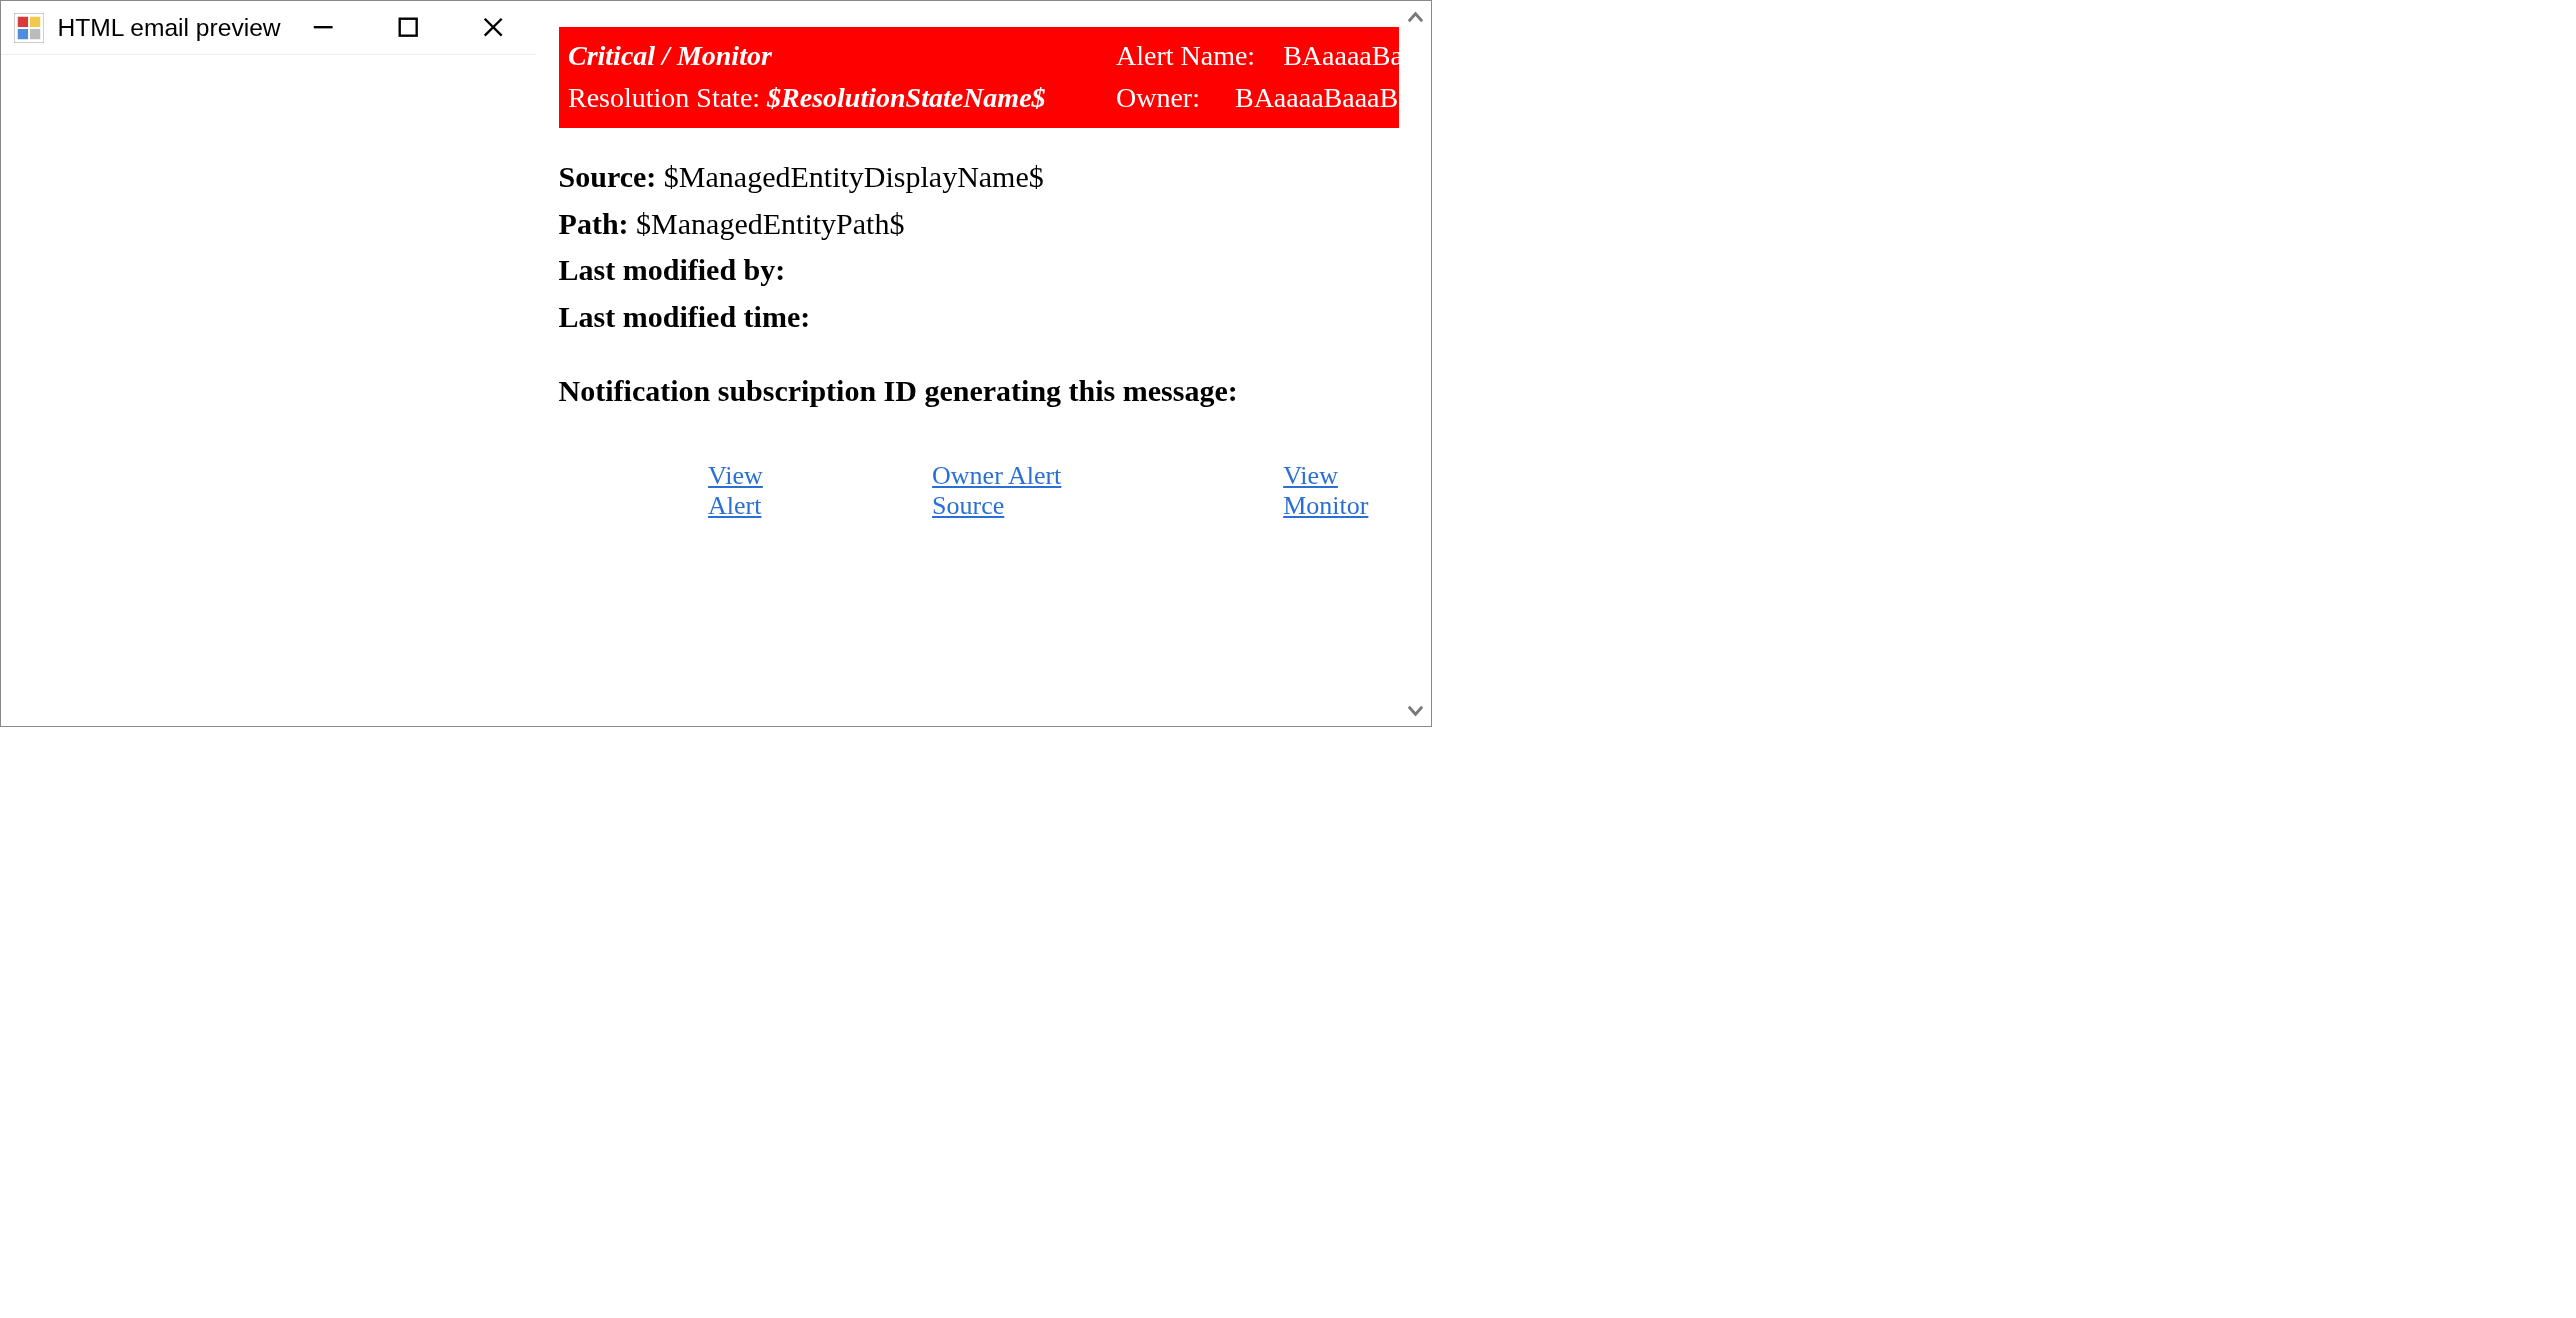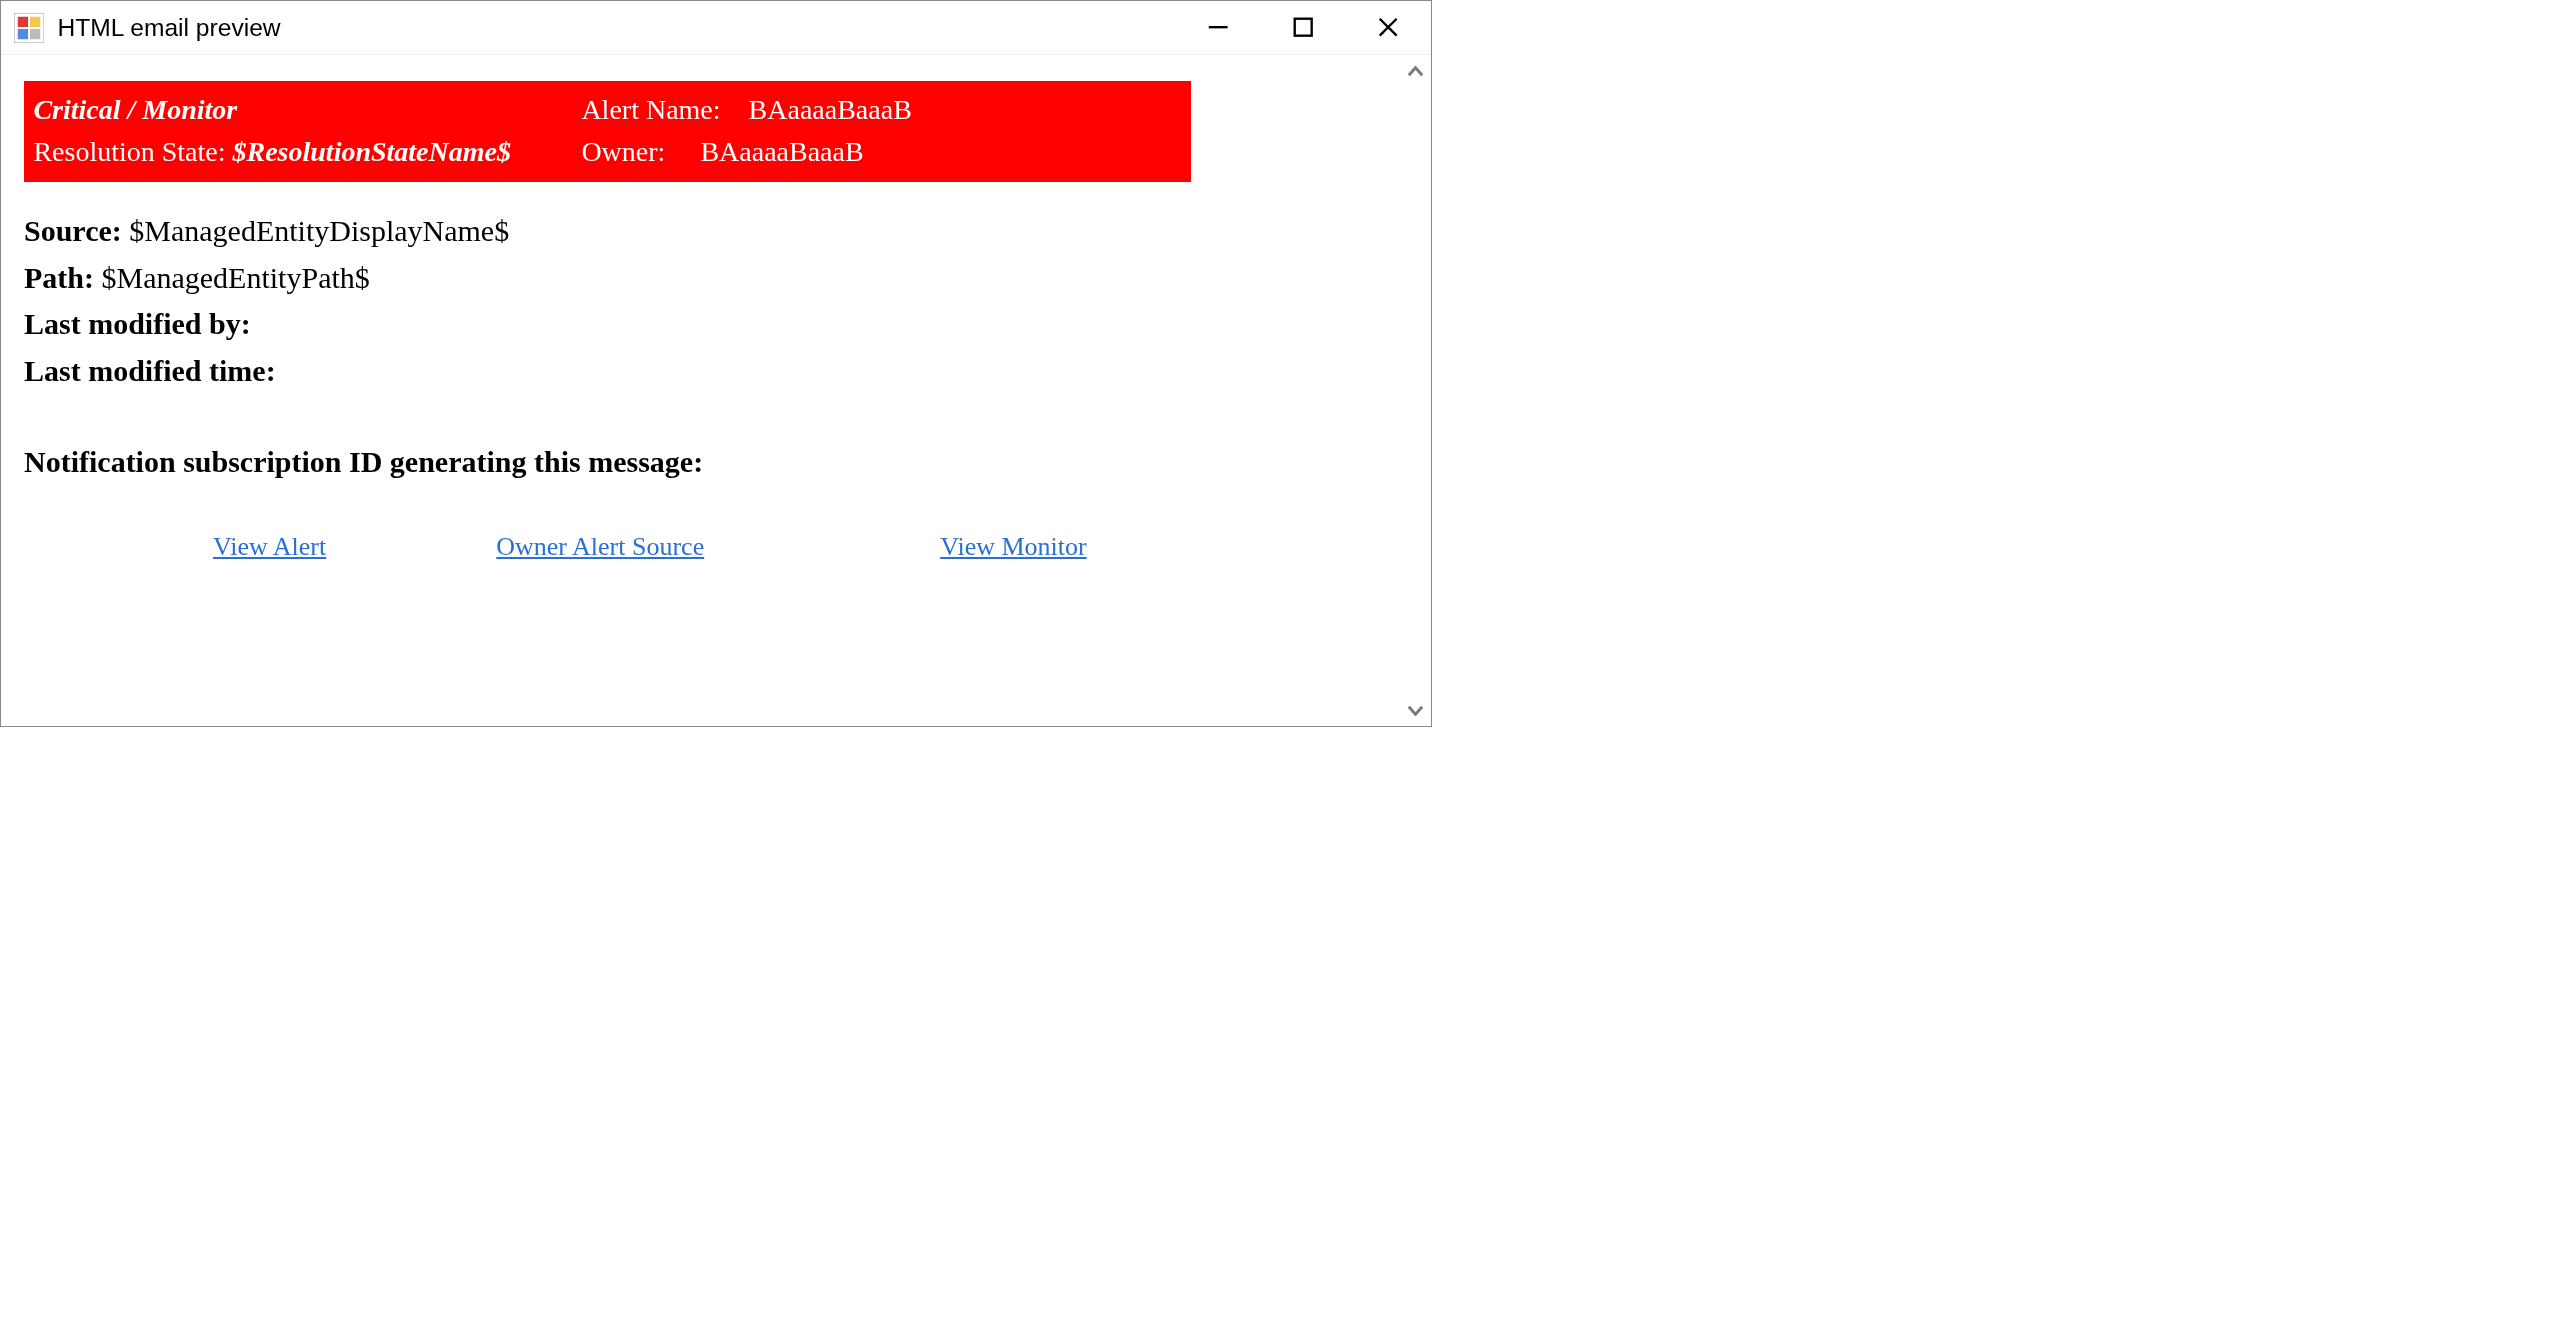--- a/index.html
+++ b/index.html
@@ -11,21 +11,21 @@
     font-family: "Segoe UI", Tahoma, sans-serif;
     color: #000;
   }
   .window {
     width: 1432px;
     height: 727px;
     border: 1.9px solid #888;
     background: #fff;
     box-sizing: border-box;
     display: flex;
-    flex-direction: column;
+    flex-direction: row;
     position: relative;
   }
   .titlebar {
     height: 53px;
     display: flex;
     align-items: center;
     background: #fff;
     border-bottom: 0.9px solid #eee;
     flex: 0 0 auto;
   }
@@ -107,21 +107,21 @@
   .italic-bold { font-style: italic; font-weight: bold; }
 
   .body-block {
     margin-top: 26px;
     font-size: 30px;
     line-height: 1.55;
   }
   .body-block .lbl { font-weight: bold; }
 
   .sub-id {
-    margin-top: 51px;
+    margin-top: 34px;
     font-size: 30px;
     font-weight: bold;
   }
 
   .links-row {
     margin-top: 53px;
     font-size: 26px;
     display: flex;
   }
   .links-row .spacer1 { width: 189px; }

